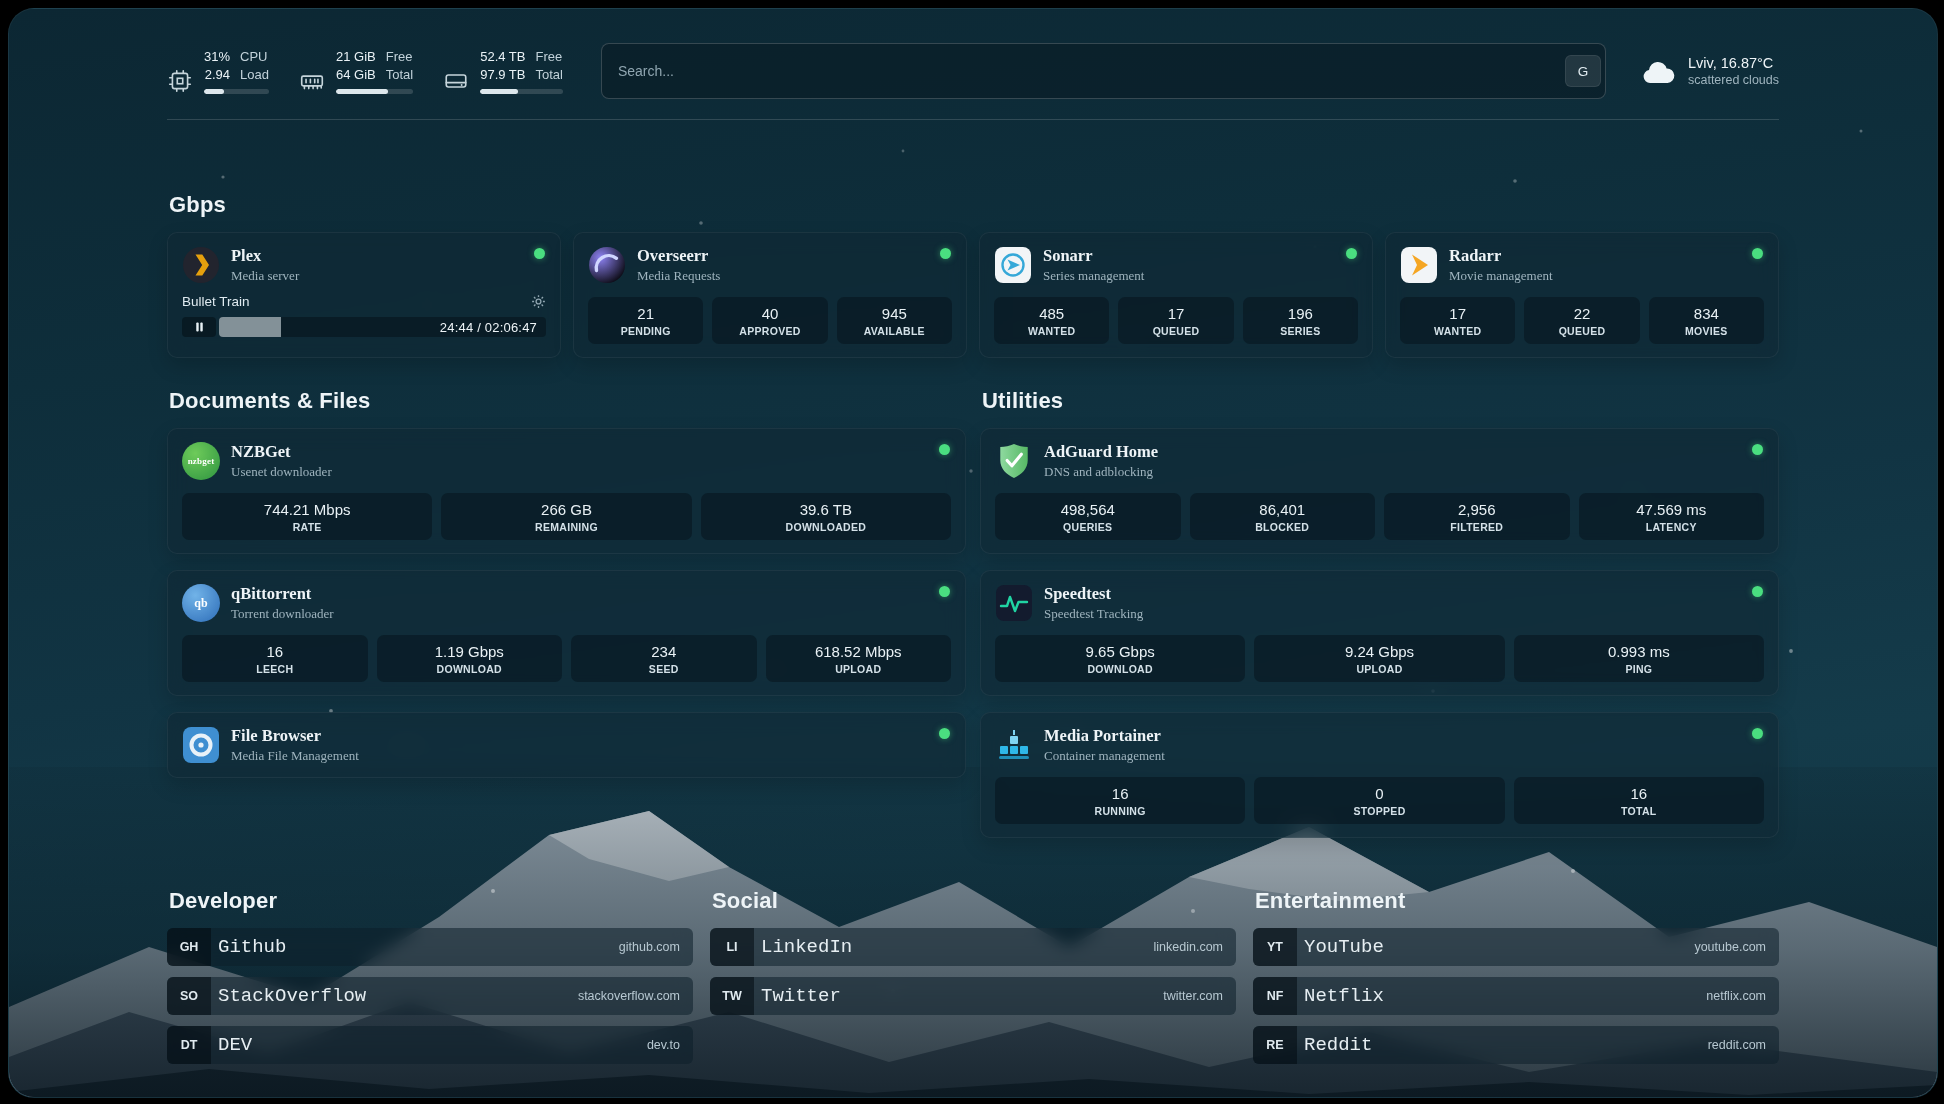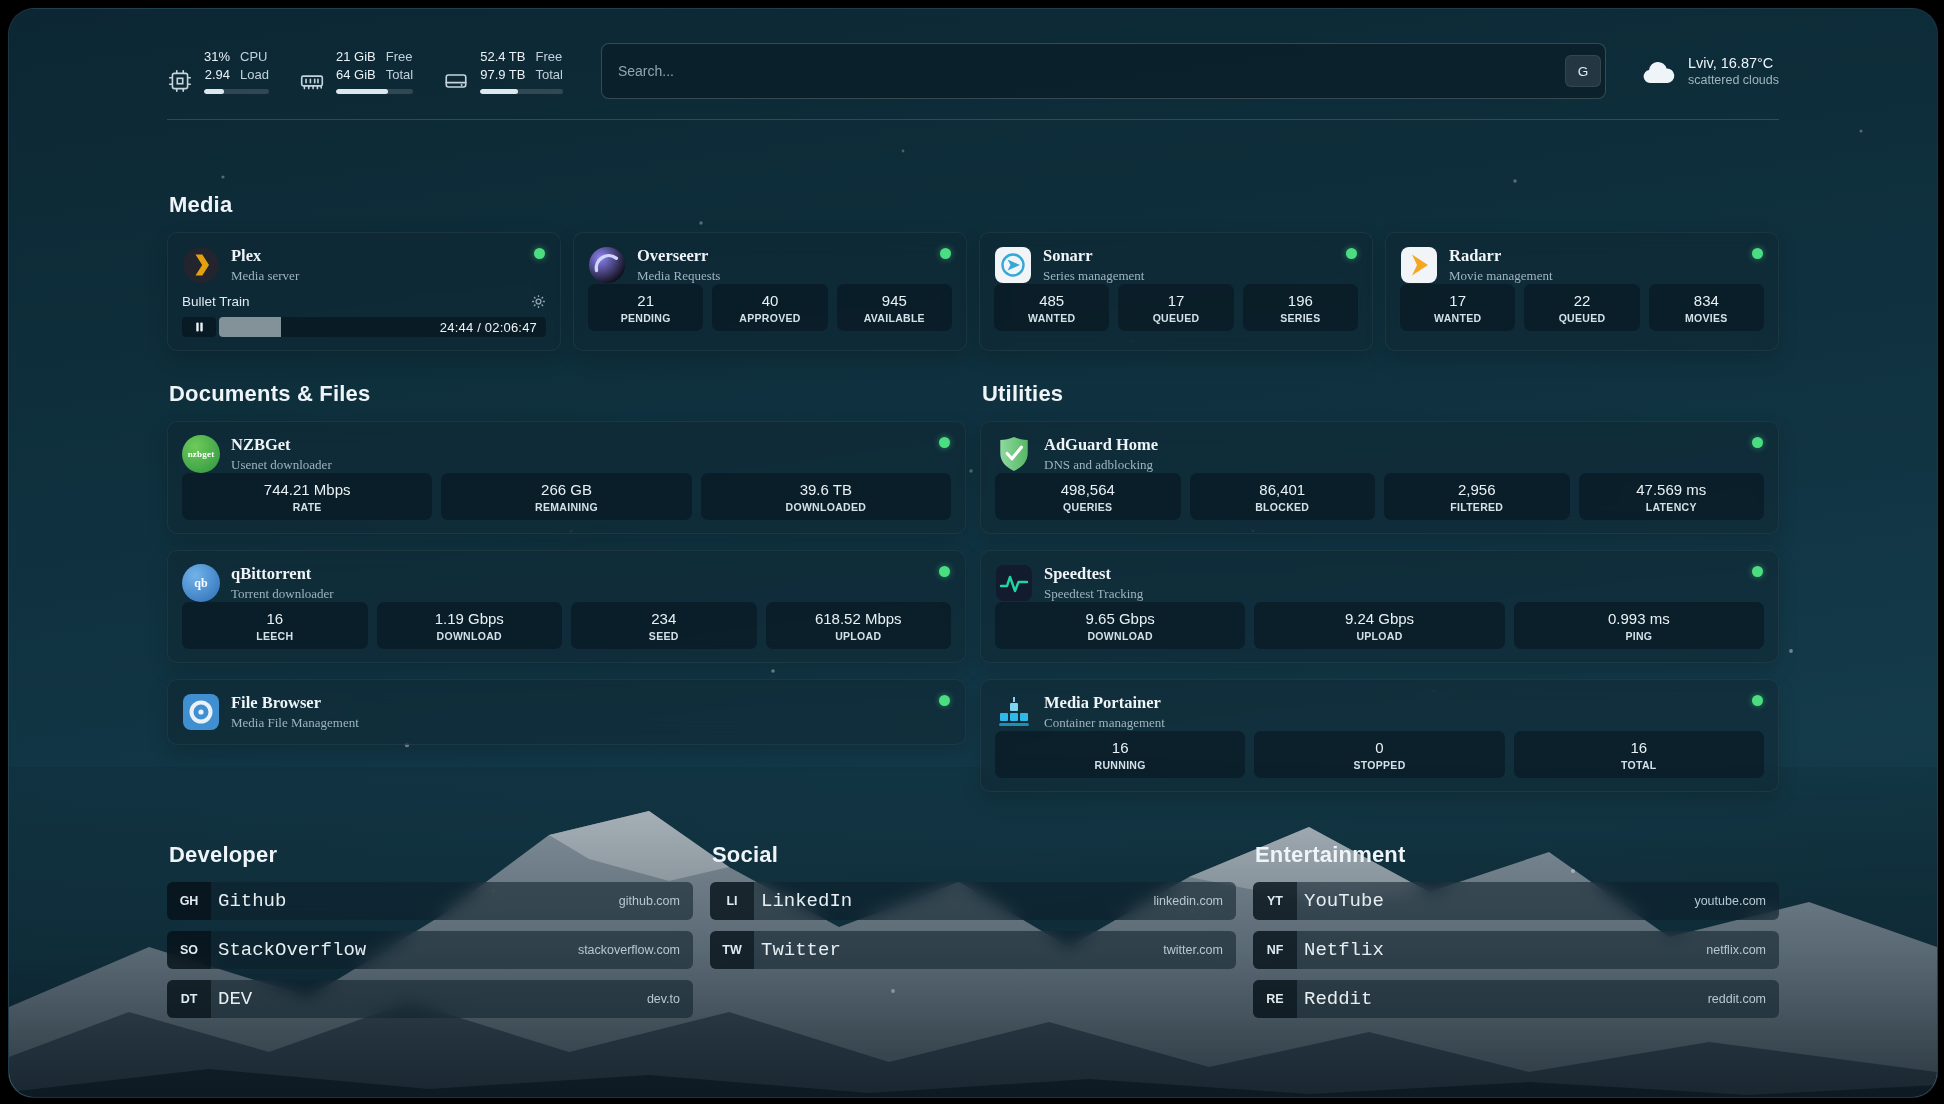--- a/index.html
+++ b/index.html
@@ -52,21 +52,21 @@
   .card-head{display:flex;align-items:center;gap:11px;font-family:Liberation Serif, serif;}
   .app-icon{width:38px;height:38px;flex:0 0 auto;display:flex;align-items:center;justify-content:center;line-height:0;}
   .icon-circle{width:38px;height:38px;border-radius:50%;display:flex;align-items:center;justify-content:center;
     color:#fff;font-weight:700;}
   .icon-nzbget{background:radial-gradient(circle at 35% 30%,#6ecb5a,#2e9440);font-size:9px;letter-spacing:.2px;}
   .icon-qb{background:radial-gradient(circle at 35% 30%,#71b3e8,#2d6db8);font-size:12px;}
   .app-name{font-size:16.5px;font-weight:600;color:#eef4f7;line-height:1.2;}
   .app-sub{font-size:13px;color:#9fb4be;margin-top:2px;}
   .status-dot{position:absolute;top:15px;right:15px;width:11px;height:11px;border-radius:50%;background:#4ade80;
     box-shadow:0 0 6px rgba(74,222,128,.5);}
-  .stats{display:flex;gap:9px;}
+  .stats{display:flex;gap:9px;margin-top:13px;}
   .stat{flex:1;background:rgba(5,18,26,.5);border-radius:7px;padding:8px 4px 7px;text-align:center;}
   .stat-value{font-size:15px;color:#e9f1f5;}
   .stat-label{font-size:10.5px;font-weight:700;color:#d4e1e8;margin-top:3px;letter-spacing:.3px;}
 
   
   .now-row{display:flex;align-items:center;justify-content:space-between;margin-top:10px;}
   .now-title{font-size:13.5px;color:#dfeaf0;}
   .gear-btn{background:none;border:none;padding:0;cursor:pointer;line-height:0;}
   .player{display:flex;align-items:center;gap:3px;margin-top:8px;}
   .pause-btn{width:34px;height:20px;border:none;border-radius:4px;background:rgba(5,18,26,.65);
@@ -220,21 +220,21 @@
         <div class="weather-meta">
           <div class="weather-loc">Lviv, 16.87°C</div>
           <div class="weather-cond">scattered clouds</div>
         </div>
       </div>
     </header>
 
     <div class="divider"></div>
 
     <section class="media-section">
-      <h2 class="section-title">Media</h2>
+      <h2 class="section-title">Gbps</h2>
       <div class="media-row">
 
         <div class="card">
           <span class="status-dot"></span>
           <div class="card-head">
             <span class="app-icon">
               <svg width="38" height="38" viewBox="0 0 38 38">
                   <circle cx="19" cy="19" r="18" fill="#22242e"></circle>
                 <path d="M13.5 8.5h6.8L27 19l-6.7 10.5h-6.8L20.2 19z" fill="#e5a00d"></path>
                 </svg>

